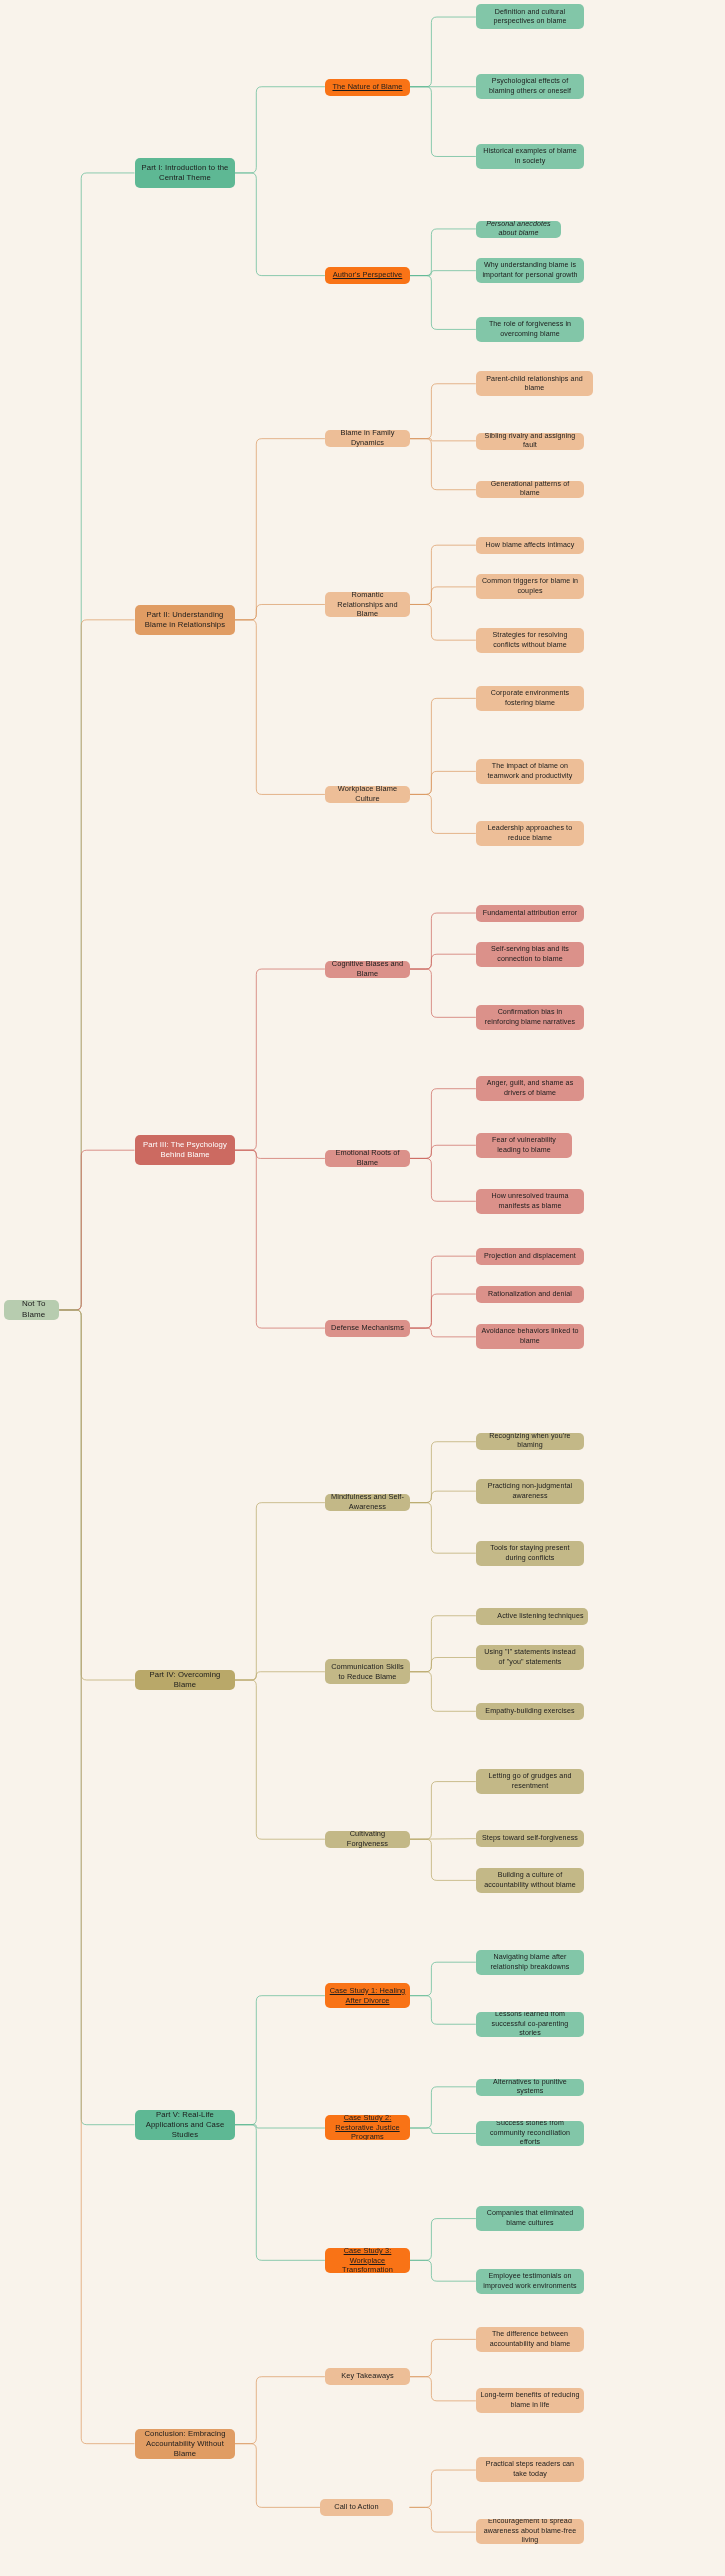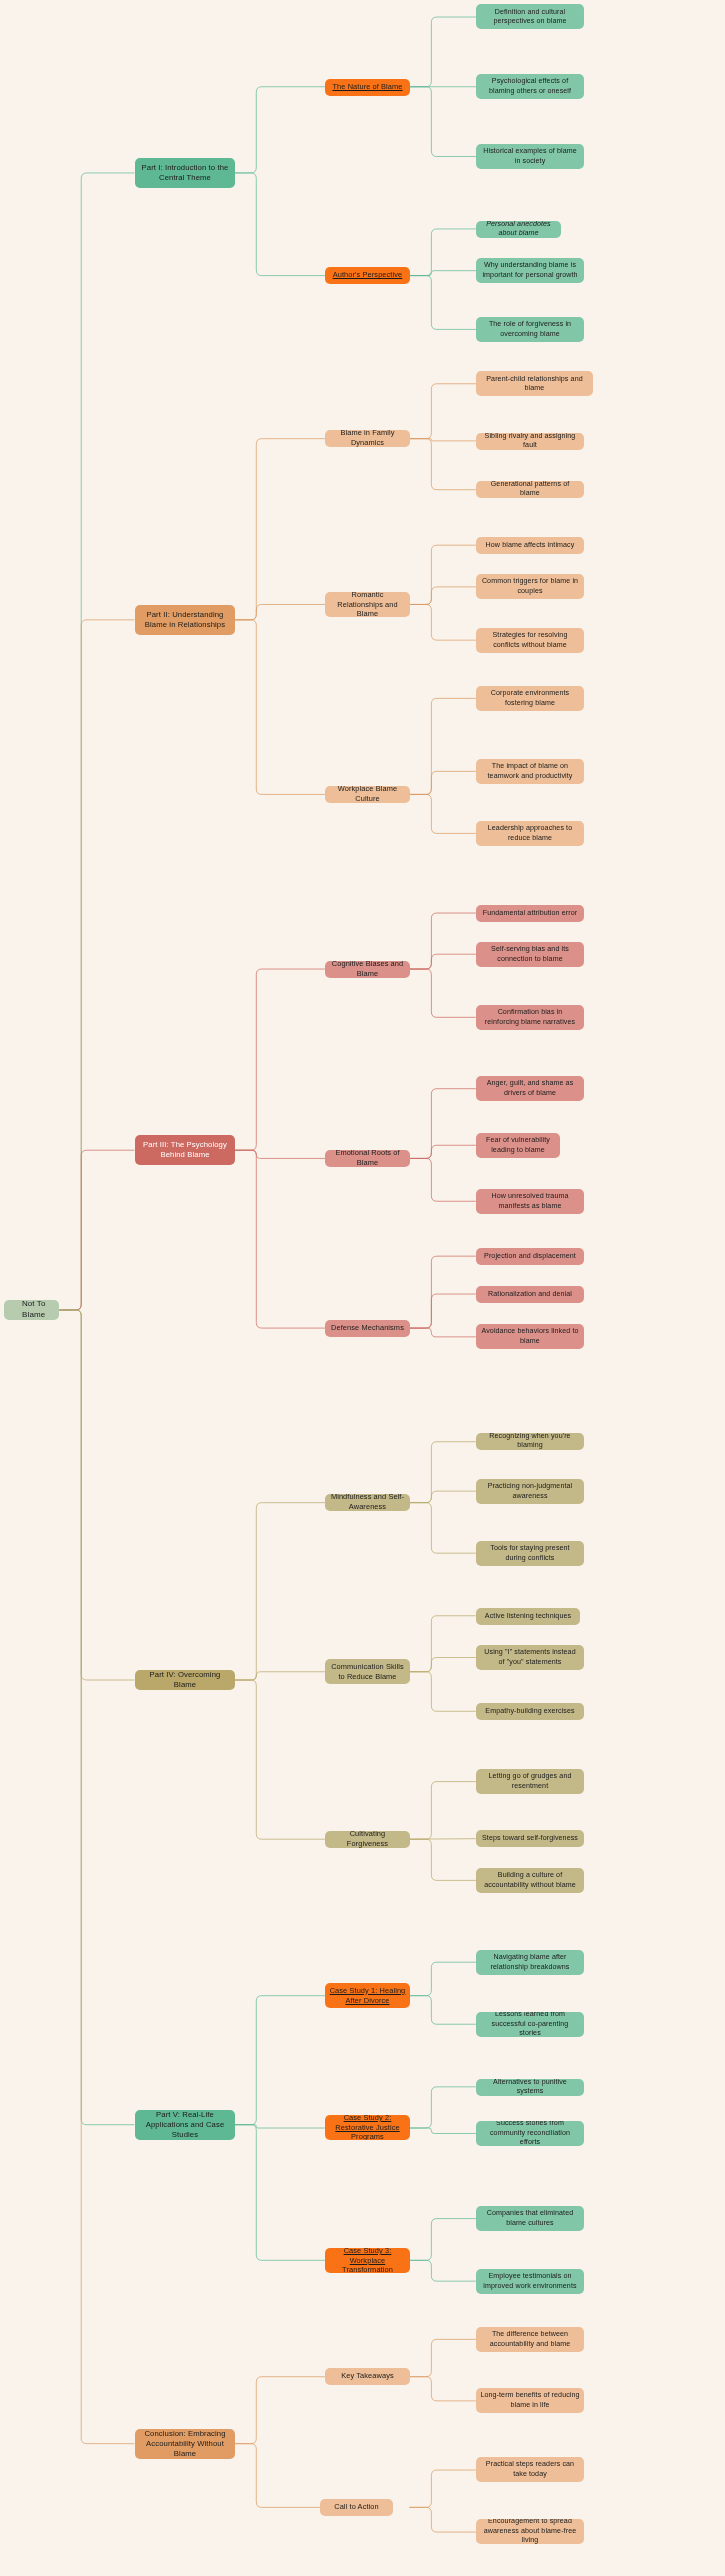--- a/index.html
+++ b/index.html
@@ -221,21 +221,21 @@
       </div>
       <div class="node node-l3 c-red-l3" style="left: 476px; top: 1005px; width: 108px; height: 25px;">
         <span>Confirmation bias in reinforcing blame narratives</span>
       </div>
       <div class="node node-l2 c-red-l2" style="left: 325px; top: 1150px; width: 85px; height: 16.5px;">
         <span>Emotional Roots of Blame</span>
       </div>
       <div class="node node-l3 c-red-l3" style="left: 476px; top: 1076px; width: 108px; height: 25px;">
         <span>Anger, guilt, and shame as drivers of blame</span>
       </div>
-      <div class="node node-l3 c-red-l3" style="left: 476px; top: 1133px; width: 84px; height: 25px;">
+      <div class="node node-l3 c-red-l3" style="left: 476px; top: 1133px; width: 96px; height: 25px;">
         <span>Fear of vulnerability leading to blame</span>
       </div>
       <div class="node node-l3 c-red-l3" style="left: 476px; top: 1189px; width: 108px; height: 25px;">
         <span>How unresolved trauma manifests as blame</span>
       </div>
       <div class="node node-l2 c-red-l2" style="left: 325px; top: 1320px; width: 85px; height: 16.5px;">
         <span>Defense Mechanisms</span>
       </div>
       <div class="node node-l3 c-red-l3" style="left: 476px; top: 1248px; width: 108px; height: 16.5px;">
         <span>Projection and displacement</span>
@@ -257,21 +257,21 @@
       </div>
       <div class="node node-l3 c-olive-l3" style="left: 476px; top: 1479px; width: 108px; height: 25px;">
         <span>Practicing non-judgmental awareness</span>
       </div>
       <div class="node node-l3 c-olive-l3" style="left: 476px; top: 1541px; width: 108px; height: 25px;">
         <span>Tools for staying present during conflicts</span>
       </div>
       <div class="node node-l2 c-olive-l2" style="left: 325px; top: 1659px; width: 85px; height: 25px;">
         <span>Communication Skills to Reduce Blame</span>
       </div>
-      <div class="node node-l3 c-olive-l3" style="left: 476px; top: 1608px; width: 104px; height: 16.5px;">
+      <div class="node node-l3 c-olive-l3" style="left: 476px; top: 1608px; width: 112px; height: 16.5px; justify-content: flex-end;">
         <span>Active listening techniques</span>
       </div>
       <div class="node node-l3 c-olive-l3" style="left: 476px; top: 1645px; width: 108px; height: 25px;">
         <span>Using "I" statements instead of "you" statements</span>
       </div>
       <div class="node node-l3 c-olive-l3" style="left: 476px; top: 1703px; width: 108px; height: 16.5px;">
         <span>Empathy-building exercises</span>
       </div>
       <div class="node node-l2 c-olive-l2" style="left: 325px; top: 1831px; width: 85px; height: 16.5px; justify-content: center;">
         <span>Cultivating Forgiveness</span>

